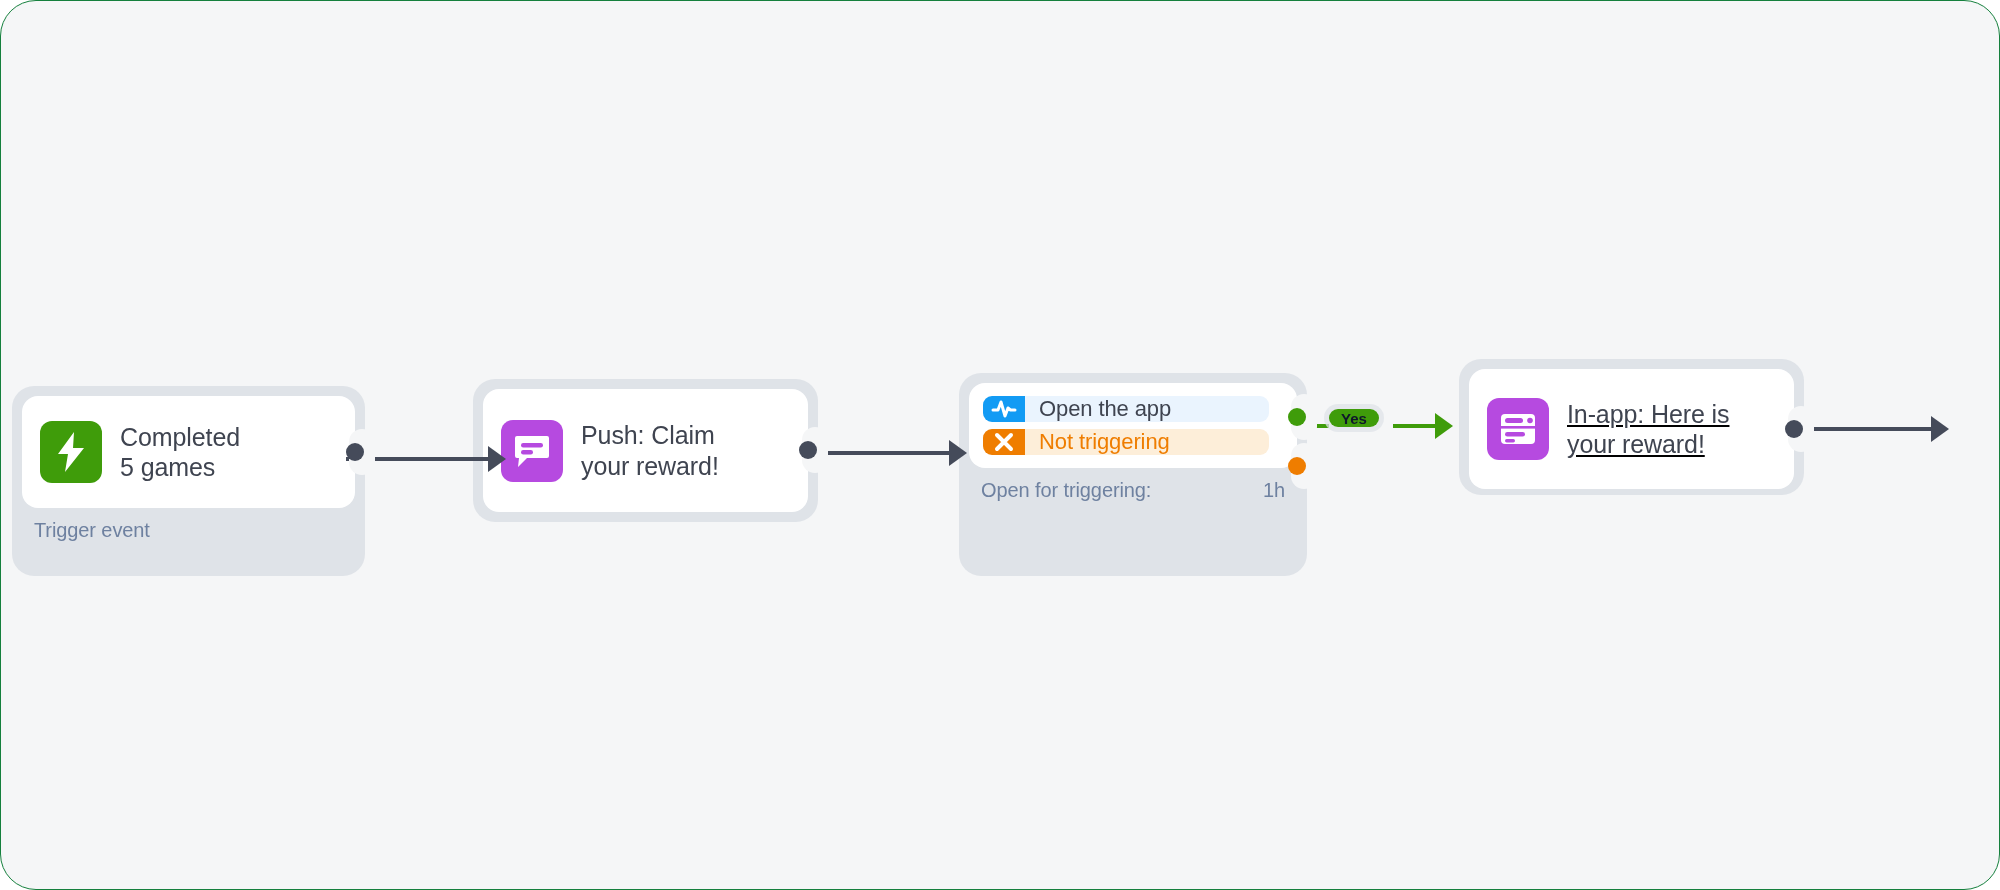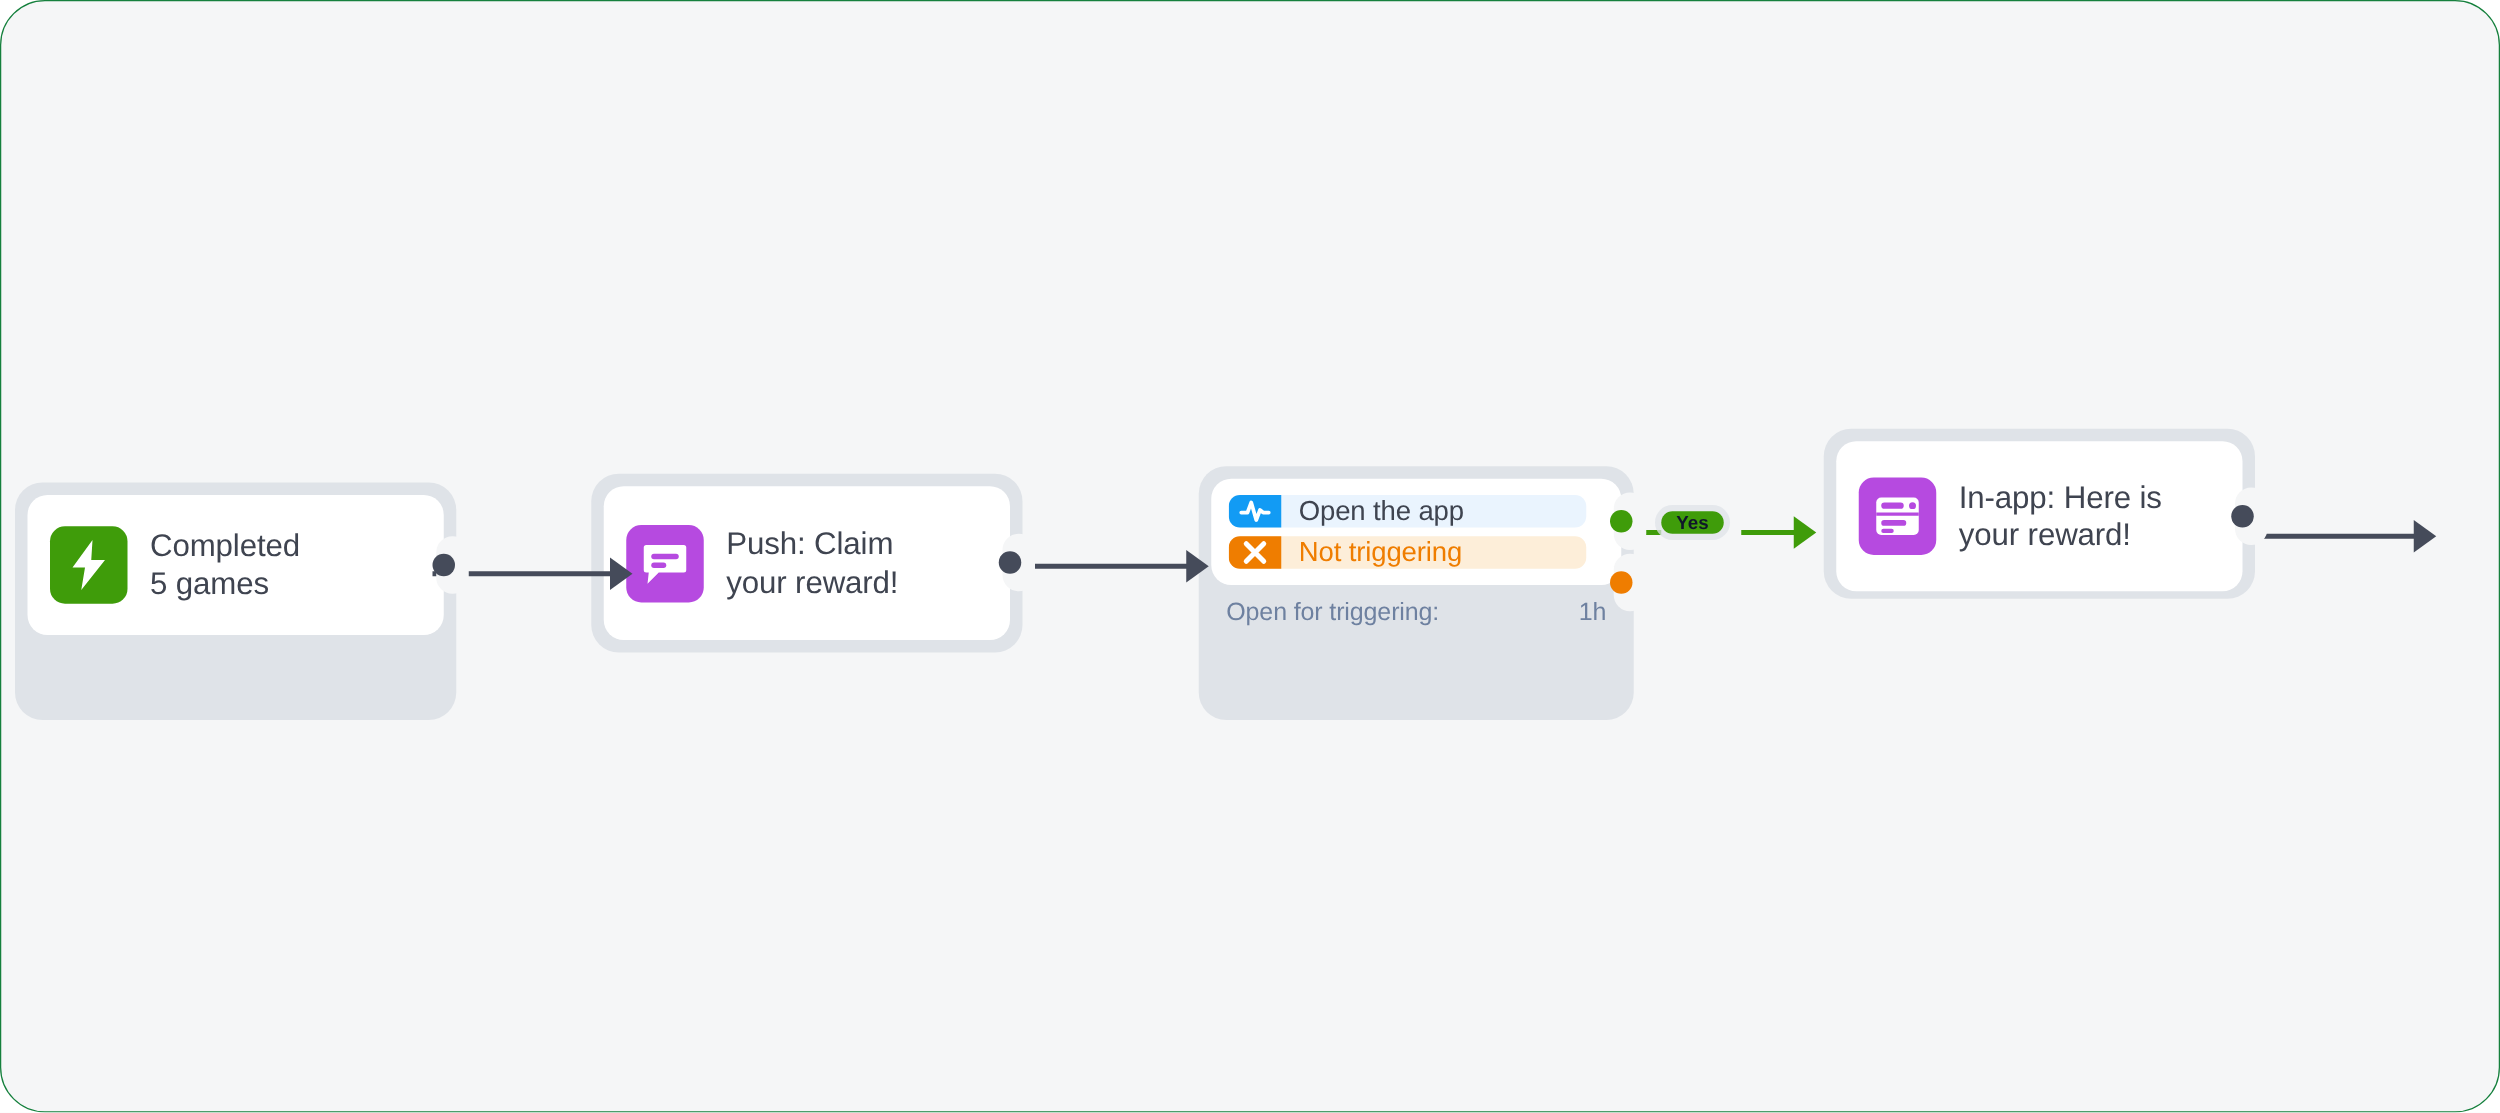--- a/index.html
+++ b/index.html
@@ -200,20 +200,23 @@
     <div class="card simple" style="height:112px;">
       <span class="icon-tile green">
         <svg width="34" height="40" viewBox="0 0 34 40" aria-hidden="true">
           <path d="M20 0 L4 22 L14 22 L11 40 L30 16 L19 16 Z" fill="#ffffff"></path>
         </svg>
       </span>
       <span class="node-title">Completed
 5 games</span>
       <span class="notch" style="right:-20px; top:33px;"></span>
       <span class="dot dark" style="right:-9px; top:47px;"></span>
+    </div>
+    <div class="node-footer">
+      <span>Trigger event</span>
     </div>
   </div>
 
   <div class="node no-footer" style="left:472px; top:378px; width:345px; height:143px;">
     <div class="card simple" style="height:123px;">
       <span class="icon-tile purple">
         <svg width="36" height="34" viewBox="0 0 36 34" aria-hidden="true">
           <path d="M3 2 H33 A2 2 0 0 1 35 4 V22 A2 2 0 0 1 33 24 H13 L4 33 L5 24 H3 A2 2 0 0 1 1 22 V4 A2 2 0 0 1 3 2 Z" fill="#ffffff"></path>
           <rect x="7" y="9" width="22" height="4.4" rx="2.2" fill="#b64ae0"></rect>
           <rect x="7" y="16" width="12" height="4.4" rx="2.2" fill="#b64ae0"></rect>
@@ -257,21 +260,21 @@
     <div class="node-footer">
       <span>Open for triggering:</span>
       <span class="footer-value">1h</span>
     </div>
   </div>
 
   <div class="branch-badge green" style="left:1328px; top:408px;">
     <span>Yes</span>
   </div>
 
-  <div class="node no-footer" style="left:1458px; top:342px; width:345px; height:136px;">
+  <div class="node no-footer" style="left:1458px; top:358px; width:345px; height:136px;text-decoration:underline;">
     <div class="card simple" style="height:120px;">
       <span class="icon-tile purple">
         <svg width="38" height="34" viewBox="0 0 38 34" aria-hidden="true">
           <rect x="2" y="2" width="34" height="30" rx="4" fill="#ffffff"></rect>
           <rect x="6" y="6" width="18" height="5" rx="2.5" fill="#b64ae0"></rect>
           <circle cx="31" cy="8.5" r="2.8" fill="#b64ae0"></circle>
           <rect x="2" y="14" width="34" height="2.6" fill="#b64ae0"></rect>
           <rect x="6" y="20" width="20" height="4.6" rx="2.3" fill="#b64ae0"></rect>
           <rect x="6" y="27" width="10" height="3.4" rx="1.7" fill="#b64ae0"></rect>
         </svg>

